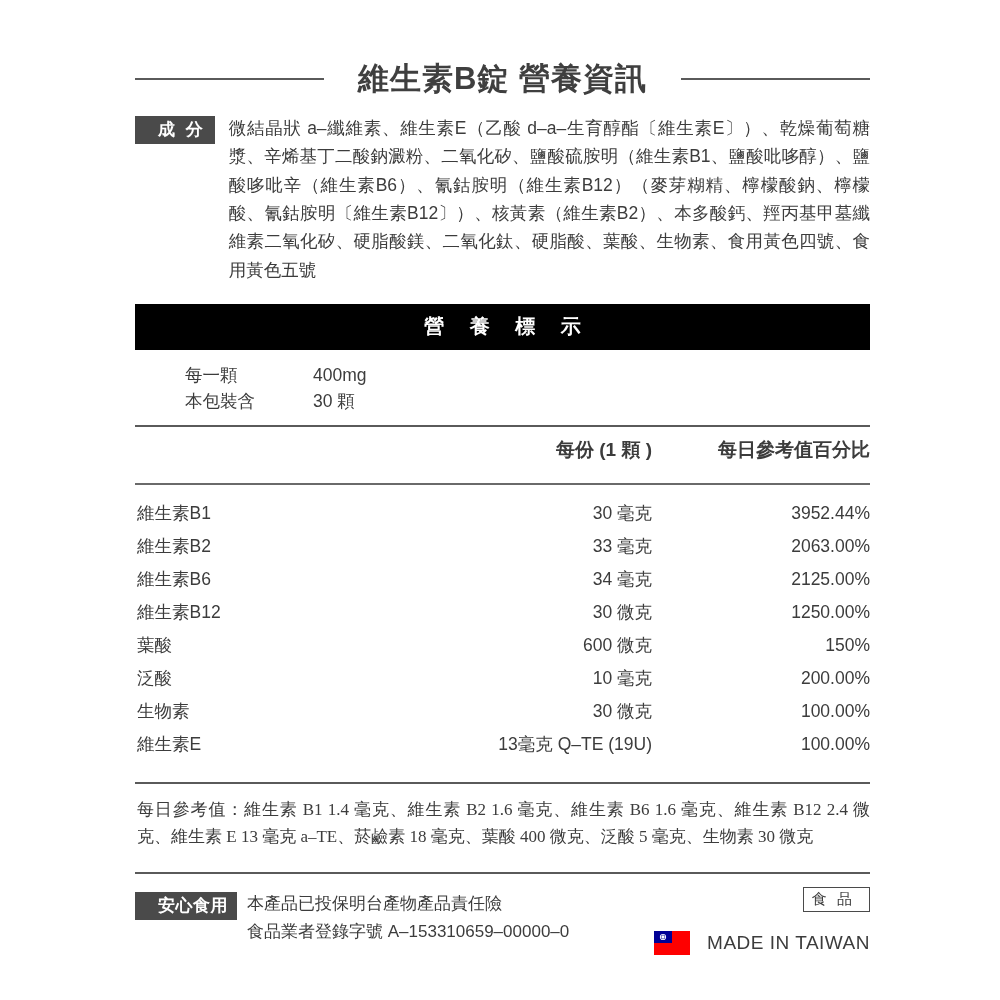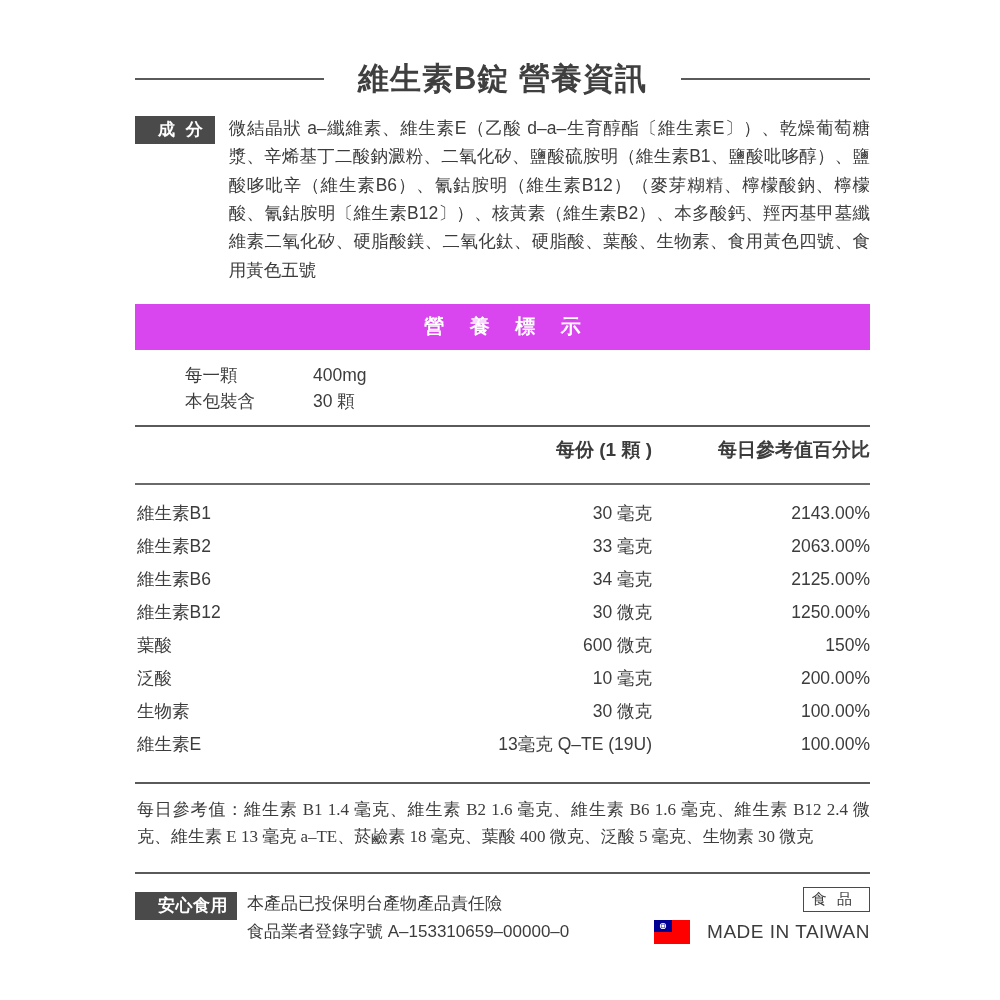--- a/index.html
+++ b/index.html
@@ -71,21 +71,21 @@
     font-size: 17.5px;
     line-height: 1.62;
     color: #3c3c3c;
     text-align: justify;
     text-justify: inter-ideograph;
   }
 
   
   .nutri-bar {
     margin: 20px 130px 0 135px;
-    background: #d946ef;
+    background: #000000;
     color: #ffffff;
     text-align: center;
     font-size: 20px;
     font-weight: bold;
     letter-spacing: 10px;
     padding: 9px 0 10px 0;
     text-indent: 10px;
   }
 
   
@@ -167,21 +167,21 @@
     font-size: 15px;
     letter-spacing: 3px;
     padding: 2px 14px 3px 8px;
     line-height: 1.2;
   }
   .made-row {
     display: flex;
     align-items: center;
     justify-content: flex-end;
     gap: 17px;
-    margin-top: 8px;
+    margin-top: 19px;
   }
   .flag {
     width: 36px;
     height: 24px;
     display: block;
     flex: 0 0 auto;
   }
   .made-text {
     font-size: 19px;
     letter-spacing: 0.5px;
@@ -227,21 +227,21 @@
       <div class="c-dv">每日參考值百分比</div>
     </div>
   </div>
 
   <div class="rule thin"></div>
 
   <div class="table t-body" id="table-body">
       <div class="t-row">
         <div class="c-name">維生素B1</div>
         <div class="c-serve">30 毫克</div>
-        <div class="c-dv">2143.00%</div>
+        <div class="c-dv">3952.44%</div>
       </div>
       <div class="t-row">
         <div class="c-name">維生素B2</div>
         <div class="c-serve">33 毫克</div>
         <div class="c-dv">2063.00%</div>
       </div>
       <div class="t-row">
         <div class="c-name">維生素B6</div>
         <div class="c-serve">34 毫克</div>
         <div class="c-dv">2125.00%</div>

